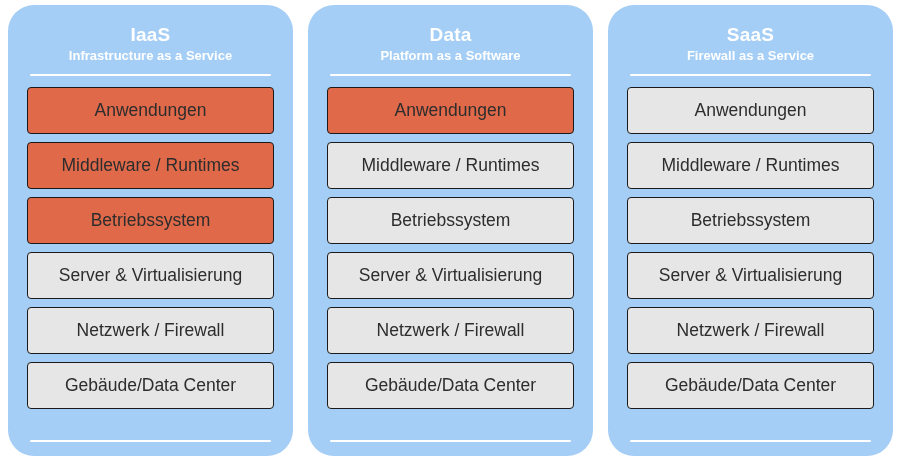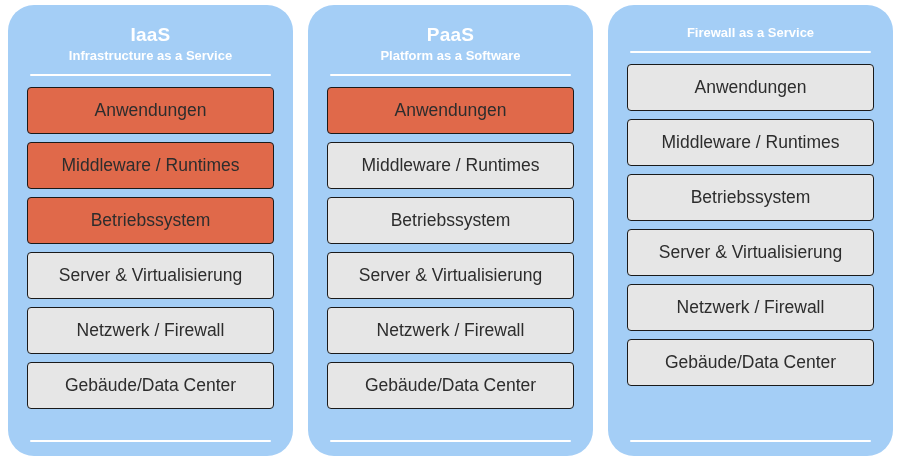--- a/index.html
+++ b/index.html
@@ -119,38 +119,39 @@
         <div class="layer">Server &amp; Virtualisierung</div>
         <div class="layer">Netzwerk / Firewall</div>
         <div class="layer">Gebäude/Data Center</div>
       </div>
       <div class="divider-bottom"></div>
       <div class="panel-foot"></div>
     </div>
 
     <div class="panel">
       <div class="panel-header">
-        <div class="panel-title">PaaS</div>
+        <div class="panel-title">Data</div>
         <div class="panel-subtitle">Platform as a Software</div>
       </div>
       <div class="divider-top"></div>
       <div class="layers">
         <div class="layer highlight">Anwendungen</div>
         <div class="layer">Middleware / Runtimes</div>
         <div class="layer">Betriebssystem</div>
         <div class="layer">Server &amp; Virtualisierung</div>
         <div class="layer">Netzwerk / Firewall</div>
         <div class="layer">Gebäude/Data Center</div>
       </div>
       <div class="divider-bottom"></div>
       <div class="panel-foot"></div>
     </div>
 
     <div class="panel">
       <div class="panel-header">
+        <div class="panel-title">SaaS</div>
         <div class="panel-subtitle">Firewall as a Service</div>
       </div>
       <div class="divider-top"></div>
       <div class="layers">
         <div class="layer">Anwendungen</div>
         <div class="layer">Middleware / Runtimes</div>
         <div class="layer">Betriebssystem</div>
         <div class="layer">Server &amp; Virtualisierung</div>
         <div class="layer">Netzwerk / Firewall</div>
         <div class="layer">Gebäude/Data Center</div>

